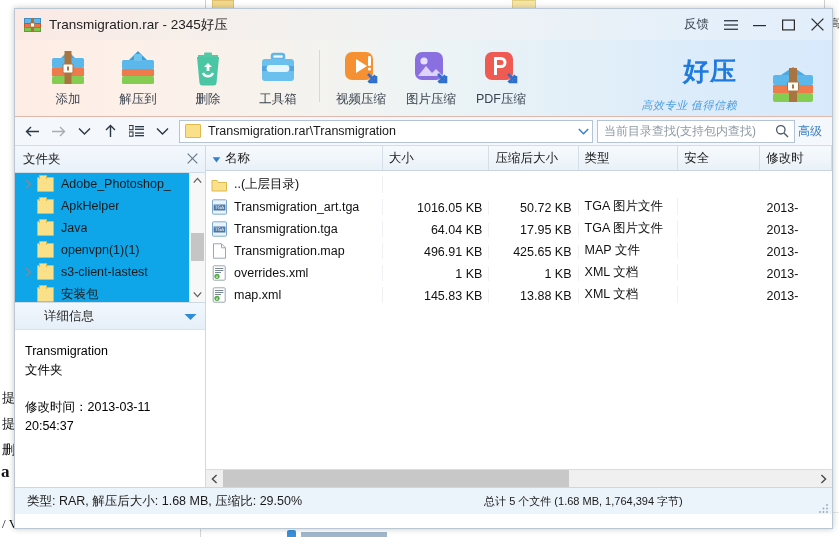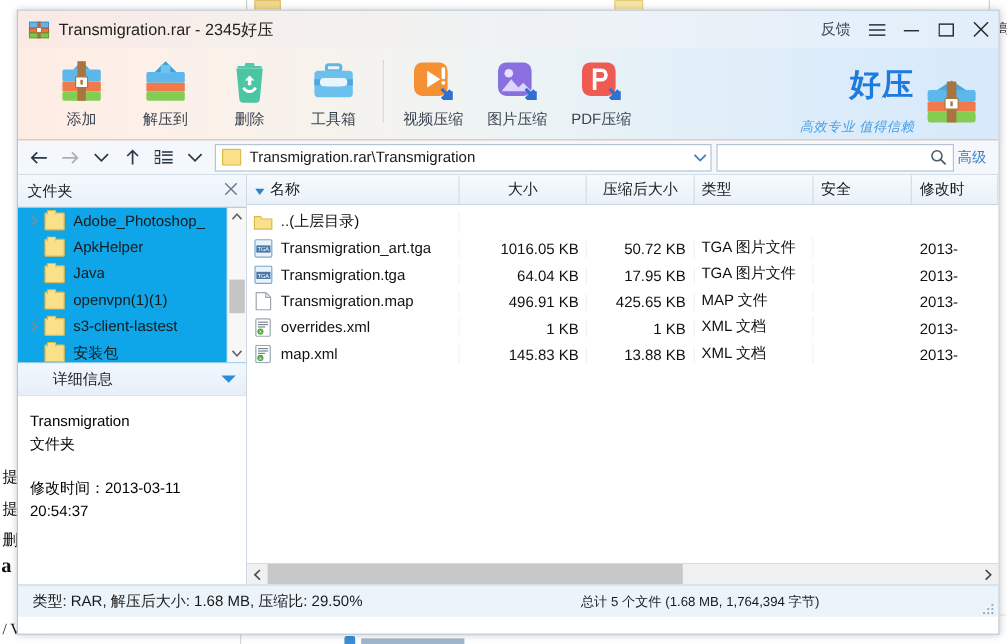--- a/index.html
+++ b/index.html
@@ -79,21 +79,21 @@
   }
   .tbtn {
     width: 70px; height: 74px; display: flex; flex-direction: column;
     align-items: center; justify-content: flex-start; padding-top: 6px; cursor: default;
     box-sizing: border-box;
   }
   .tbtn .ico { width: 42px; height: 42px; position: relative; }
   .tbtn .lbl { margin-top: 3px; font-size: 12.5px; color: #3b4450; white-space: nowrap; }
   .tool-sep { width: 1px; height: 52px; background: #d4d9de; margin: 10px 6px 0 6px; }
   .brand {
-    margin-left: auto; display: flex; align-items: center; padding-right: 16px; padding-top: 18px;
+    margin-left: auto; display: flex; align-items: center; padding-right: 16px; padding-top: 18px; gap: 25px;
   }
   .brand-txt { text-align: right; margin-right: 8px; }
   .brand-name {
     font-size: 26px; font-weight: bold; color: #1f7ae0; letter-spacing: 1px;
     font-family: "DejaVu Sans", sans-serif; line-height: 1;
   }
   .brand-tag { font-size: 11px; color: #4a9de0; font-style: italic; margin-top: 14px; letter-spacing: 0.5px;}
   .brand-ico { width: 46px; height: 42px; position: relative; }
 
   
@@ -161,21 +161,21 @@
   .right-pane { flex: 1; display: flex; flex-direction: column; min-width: 0; background: #fff; }
   .grid-head {
     height: 24px; display: flex; background: linear-gradient(180deg,#f6fafd,#e9f1f8);
     border-bottom: 1px solid #c9d6e2; align-items: stretch;
   }
   .gh {
     display: flex; align-items: center; border-right: 1px solid #d3dee8;
     font-size: 12.5px; color: #1a1a1a; padding: 0 6px; box-sizing: border-box; cursor: default;
     white-space: nowrap; overflow: hidden;
   }
-  .gh.num { justify-content: center; font-family: Liberation Serif, serif; }
+  .gh.num { justify-content: flex-start; font-family: Liberation Serif, serif; }
   .sort-arrow { margin-right: 4px; display: flex; }
   .grid-body { flex: 1; background: #fff; overflow: hidden; position: relative; }
   .grow { height: 22px; display: flex; align-items: flex-end; cursor: default; }
   .gc { display: flex; align-items: center; font-size: 12.5px; color: #111; padding: 0 6px;
         box-sizing: border-box; white-space: nowrap; overflow: hidden; border-right: 1px solid #eef2f6;}
   .gc.num { justify-content: flex-end; }
   .gc.name { padding-left: 5px; }
   .fi { width: 17px; height: 16px; flex: none; margin-right: 6px; position: relative; }
   .hscroll {
     height: 17px; background: #f0f0f0; border-top: 1px solid #dcdcdc; display: flex; align-items: center;
@@ -425,20 +425,21 @@
         <div class="path-folder"></div>
         <div class="path-text">Transmigration.rar\Transmigration</div>
         <div class="path-caret">
           <svg width="11" height="7" viewBox="0 0 11 7">
               <path d="M0.8 1 L5.5 5.8 L10.2 1" stroke="#3a7fc4" stroke-width="1.5" fill="none"></path>
             </svg>
         </div>
       </div>
 
       <div class="search-box">
+        <div class="search-ph">当前目录查找(支持包内查找)</div>
         <div class="search-ico">
           <svg width="14" height="14" viewBox="0 0 14 14">
             <circle cx="5.8" cy="5.8" r="4.2" fill="none" stroke="#4a5a6a" stroke-width="1.3"></circle>
             <line x1="9" y1="9" x2="13" y2="13" stroke="#4a5a6a" stroke-width="1.5"></line>
           </svg>
         </div>
       </div>
       <div class="adv-link">高级</div>
     </div>
 

